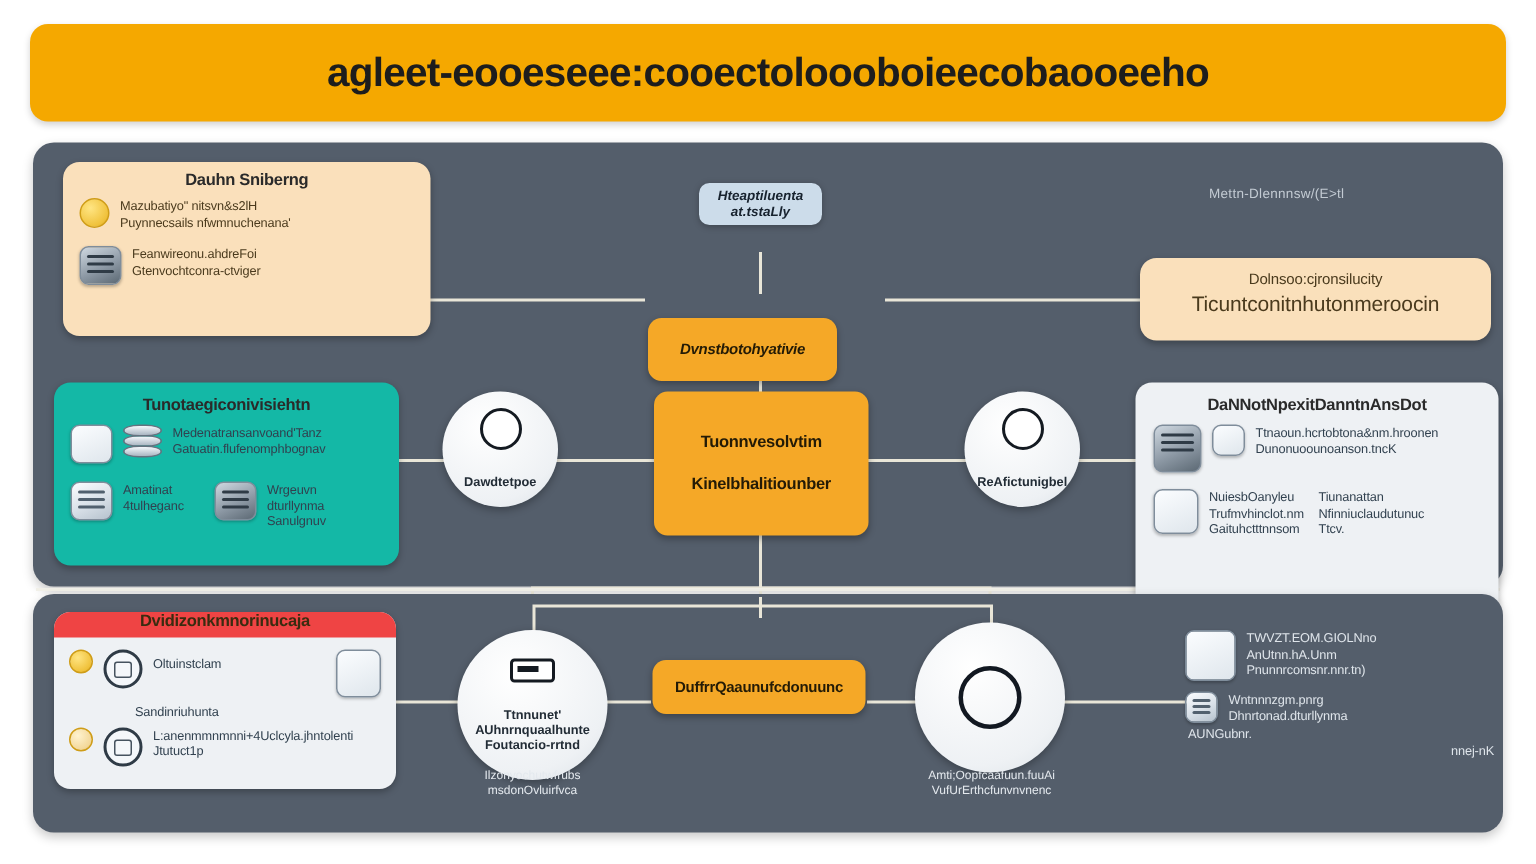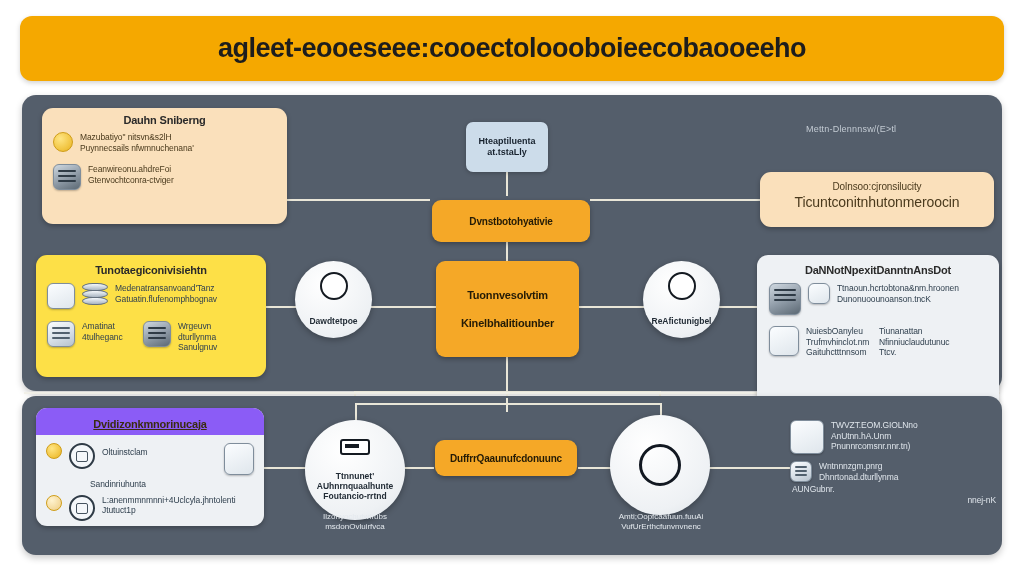--- a/index.html
+++ b/index.html
@@ -40,33 +40,32 @@
   #panel-bottom{left:22px;top:396px;width:980px;height:159px;}
 
   
   .card{
     position:absolute;
     border-radius:11px;
     box-shadow:0 2px 5px rgba(0,0,0,.28);
     overflow:hidden;
   }
   .card.cream{background:#fae0bb;}
-  .card.light{background:#fde047;}
+  .card.light{background:#14b8a6;}
   .card.lighter{background:#eef1f4;}
 
   .card-title{
     font-size:11px;font-weight:bold;color:#2a2a2a;
     text-align:center;filter:blur(.3px);
     letter-spacing:-.2px;white-space:nowrap;
     overflow:hidden;
   }
   .card-title.banner{
-    background:#8b5cf6;padding:10px 0 5px;
+    background:#ef4444;padding:0 0 5px;
     color:#3a2c10;
-    text-decoration:underline;
   }
 
   .row{display:flex;align-items:flex-start;gap:7px;}
   .txt{
     font-size:8.5px;color:#31414f;line-height:1.25;
     filter:blur(.35px);letter-spacing:-.1px;
   }
   .txt.cream{color:#4a3a1d;}
 
   
@@ -283,28 +282,28 @@
       </div>
       <div class="chip dark"></div>
       <div>
         <div class="txt">Wrgeuvn</div>
         <div class="txt">dturllynma</div>
         <div class="txt">Sanulgnuv</div>
       </div>
     </div>
   </div>
 
-  <div class="bbox" style="left:466px;top:122px;width:82px;height:50px;">
+  <div class="bbox" style="left:466px;top:122px;width:82px;height:28px;font-style:italic;">
     <div>
       <div class="blabel">Hteaptiluenta</div>
       <div class="blabel">at.tstaLly</div>
     </div>
   </div>
 
-  <div class="obox small" style="left:432px;top:200px;width:158px;height:42px;gap:0;">
+  <div class="obox small" style="left:432px;top:212px;width:126px;height:42px;gap:0;font-style:italic;">
     <div class="olabel">Dvnstbotohyativie</div>
   </div>
 
   <div class="obox" style="left:436px;top:261px;width:143px;height:96px;">
     <div class="olabel">Tuonnvesolvtim</div>
     <div class="olabel">Kinelbhalitiounber</div>
   </div>
 
   <div class="node" style="left:295px;top:261px;width:77px;height:77px;">
     <div class="glyph-circ"></div>

